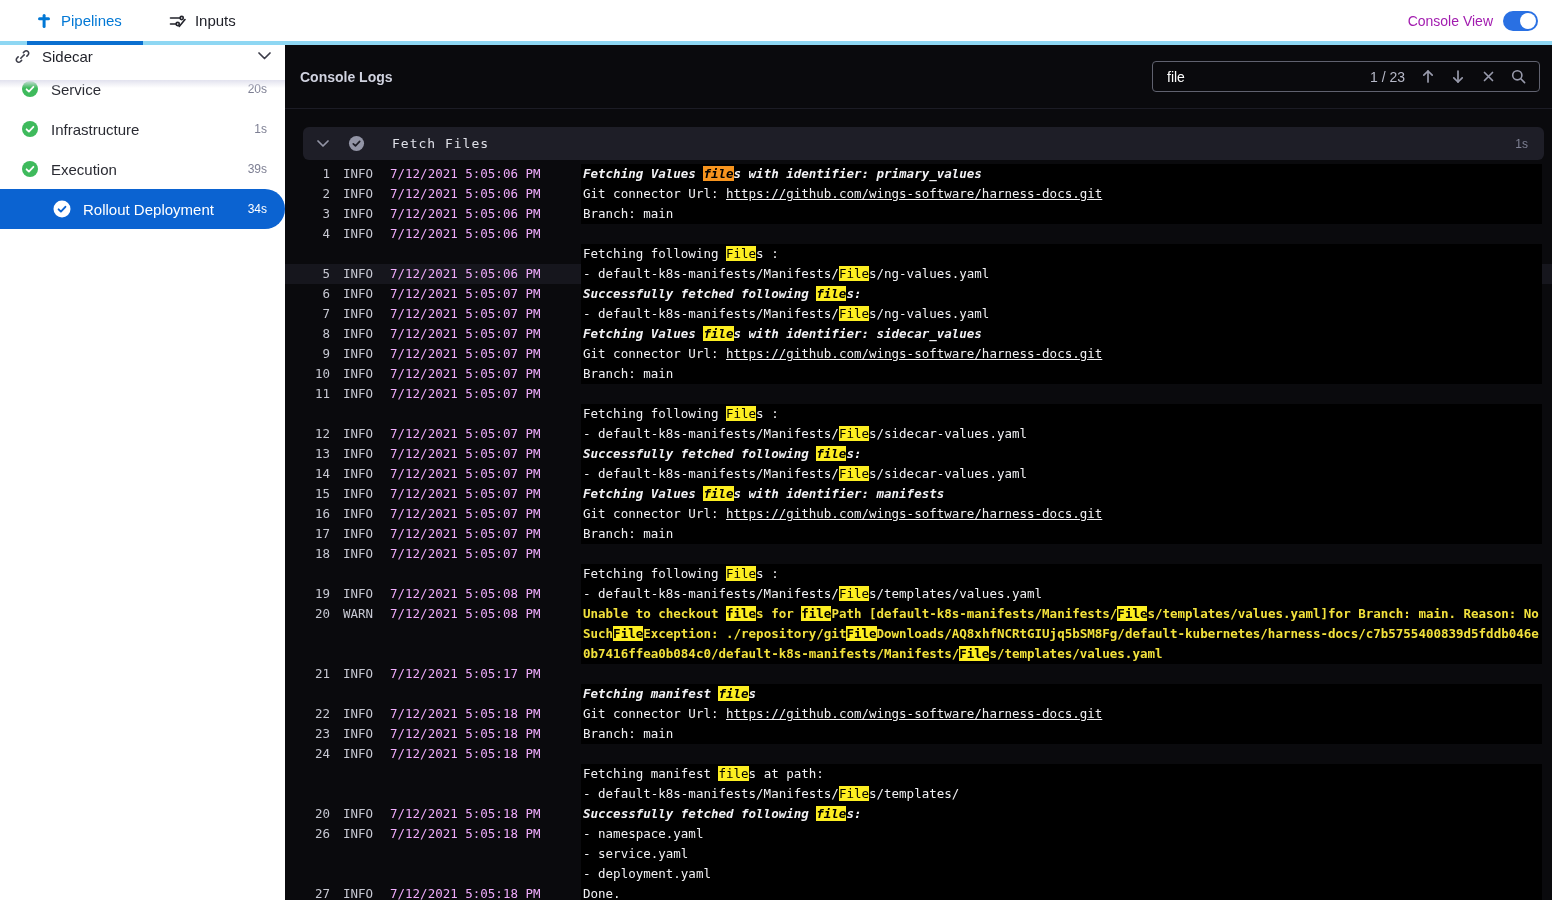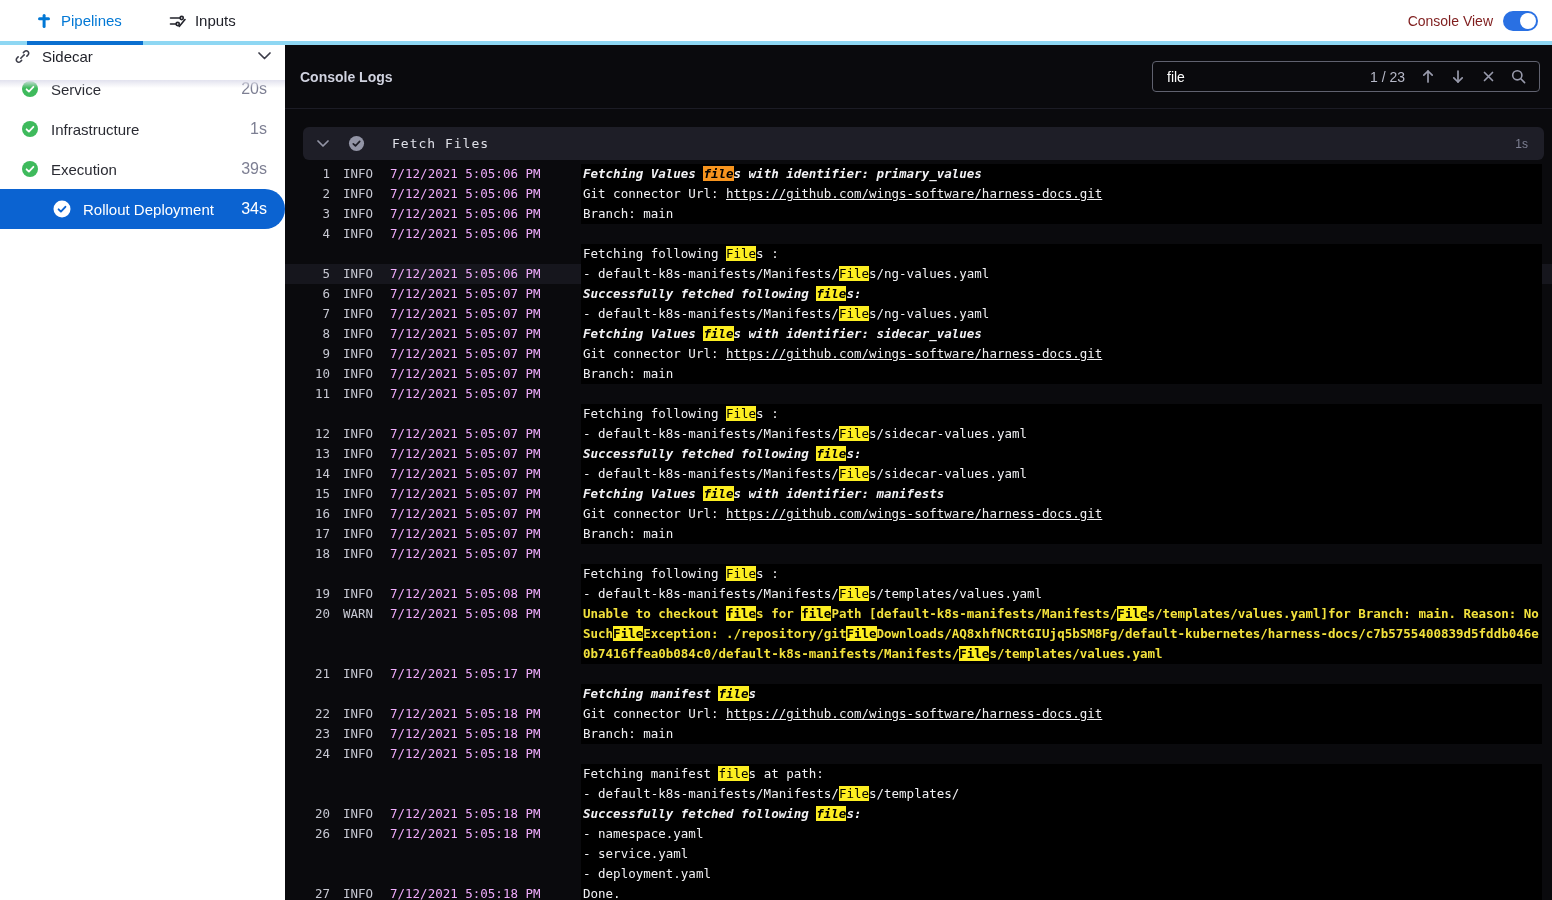--- a/index.html
+++ b/index.html
@@ -8,34 +8,34 @@
     width:1552px; height:900px; overflow:hidden; position:relative;
     background:#ffffff; font-family:"Liberation Sans", sans-serif;
   }
   
   .topbar { height:41px; background:#fff; display:flex; align-items:center; position:relative; }
   .accent { position:absolute; top:41px; left:0; width:100%; height:4px; background:#8ed7f3; }
   .accent-active { position:absolute; top:41px; left:27px; width:116px; height:4px; background:#0a6fd0; z-index:2; }
   .tab { display:flex; align-items:center; gap:9px; font-size:15px; cursor:pointer; }
   .tab-pipelines { margin-left:36px; color:#0278d5; font-weight:500; }
   .tab-inputs { margin-left:47px; color:#22232b; }
-  .view-toggle { margin-left:auto; margin-right:14px; display:flex; align-items:center; gap:10px; font-size:14px; color:#7f1d1d;text-align:right; }
+  .view-toggle { margin-left:auto; margin-right:14px; display:flex; align-items:center; gap:10px; font-size:14px; color:#a21caf;text-align:right; }
   .switch { width:35px; height:20px; border-radius:10px; background:#2970e3; position:relative; cursor:pointer; }
   .switch .knob { position:absolute; right:2px; top:2px; width:16px; height:16px; border-radius:50%; background:#fff; }
   
   .sidebar { position:absolute; top:45px; left:0; width:285px; bottom:0; background:#fff; z-index:1; }
   .sidebar-header { height:22px; display:flex; align-items:center; padding:0 14px; position:relative; background:#fff; }
   .sidebar-header::after { content:""; position:absolute; left:0; right:0; top:35px; height:8px;
     background:linear-gradient(#e2e2ee, rgba(255,255,255,0)); pointer-events:none; }
   .pipeline-name { margin-left:11px; font-size:15px; color:#1f2028; }
   .sidebar-header .chev { margin-left:auto; display:flex; cursor:pointer; }
   .stages { padding-top:2px; }
   .stage { height:40px; display:flex; align-items:center; padding:0 18px 0 21px; cursor:pointer; }
   .stage .label { margin-left:12px; font-size:15px; color:#2a2b33; }
-  .stage .dur { margin-left:auto; font-size:16px; color:#7d7f93; }
+  .stage .dur { margin-left:auto; font-size:12px; color:#7d7f93; }
   .stage.selected { background:#0b63d1; border-radius:0 20px 20px 0; padding-left:53px; }
   .stage.selected .label { color:#fff; font-weight:500; }
   .stage.selected .dur { color:#fff; }
   
   .console { position:absolute; top:45px; left:285px; right:0; bottom:0; background:#0a0a0d; color:#f2f2f5; }
   .console-header { height:64px; border-bottom:1px solid #1c1c25; display:flex; align-items:center;
     justify-content:space-between; padding:0 12px 0 15px; }
   .console-title { font-size:14px; font-weight:bold; color:#d0d2df; }
   .search { width:388px; height:31px; border:1px solid #60626f; border-radius:4px; display:flex;
     align-items:center; background:#0a0a0d; padding:0 6px 0 12px; }

